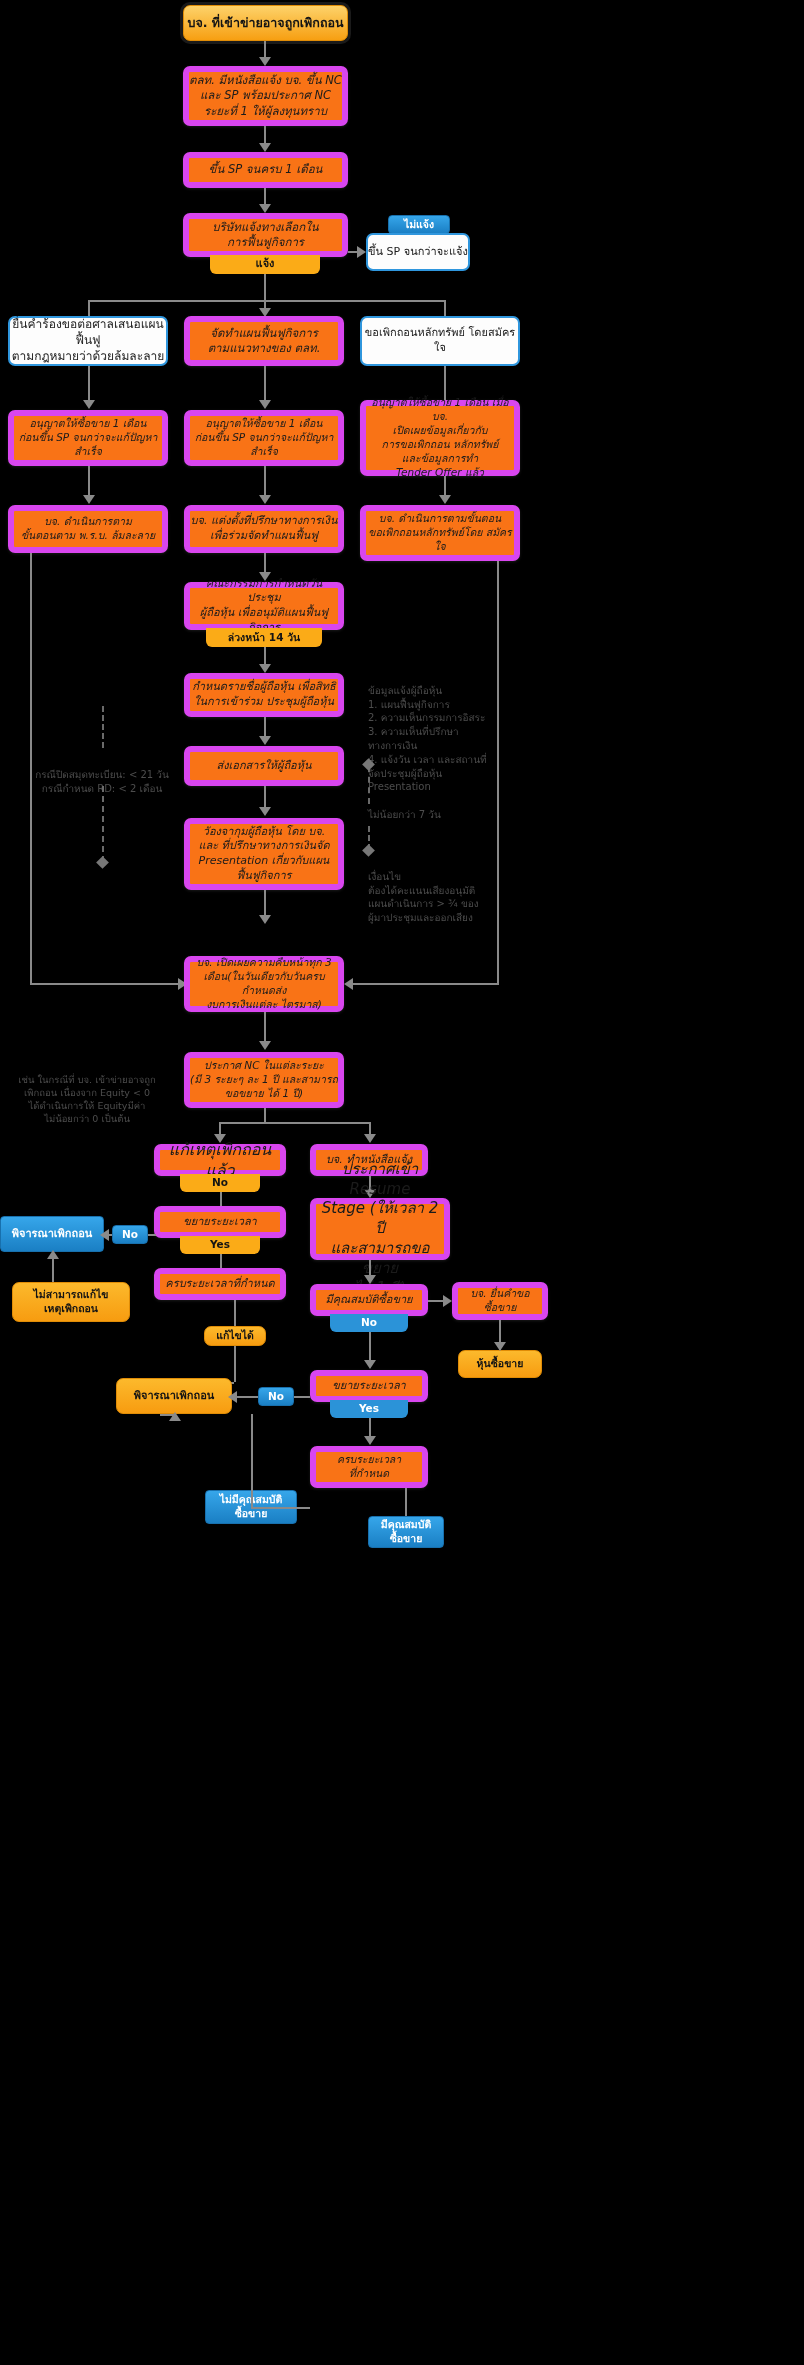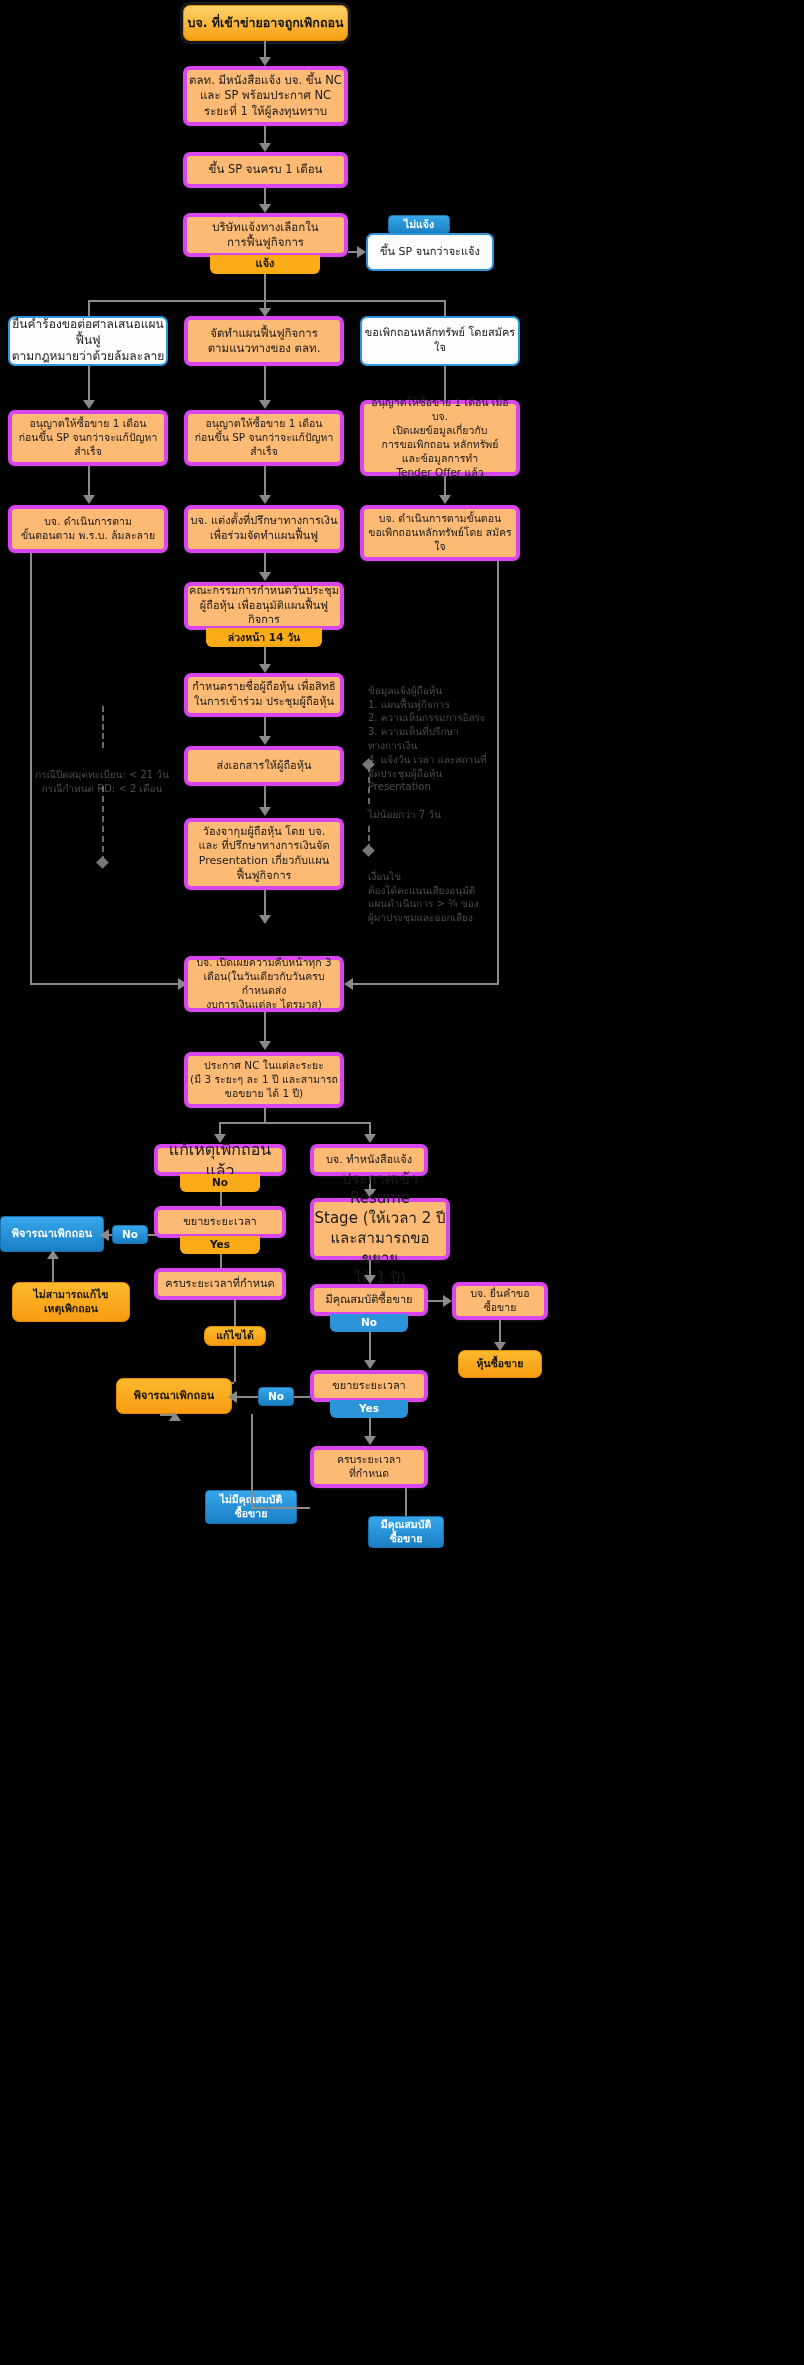--- a/index.html
+++ b/index.html
@@ -2,22 +2,22 @@
 <html><head>
 <meta charset="utf-8">
 <style>
   html,body{margin:0;padding:0;background:#000;}
   body{width:804px;height:2365px;position:relative;font-family:"DejaVu Sans","Liberation Sans",sans-serif;overflow:hidden;}
   #stage{position:absolute;left:0;top:0;width:804px;height:2365px;}
 
   .node{position:absolute;box-sizing:border-box;display:flex;align-items:center;justify-content:center;text-align:center;border-radius:7px;line-height:1.32;}
 
   
-  .n-orange{background:#fdba74;border:4px solid #d946ef;color:#1b1b1b;
-     box-shadow:0 1px 3px rgba(255,255,255,.10);}
+  .n-orange{background:#f97316;border:6px solid #d946ef;color:#1b1b1b;
+     box-shadow:0 1px 3px rgba(255,255,255,.10);font-style:italic;}
   
   .n-blue{background:#fdfdfd;border:2px solid #2f96dd;color:#1b1b1b;}
   
   .n-orangefill{background:linear-gradient(#fcb92c,#f79c10);border:1px solid #e08c06;color:#141414;font-weight:bold;}
   .n-orangefill.flat{background:#fbab17;border:none;border-radius:0 0 6px 6px;}
   
   .n-bluefill{background:linear-gradient(#36a6ea,#1a7fc4);border:1px solid #1870ad;color:#fff;font-weight:bold;}
   .n-bluefill.flat{background:#2b93d8;border:none;border-radius:0 0 6px 6px;}
   .n-bluefill.sq{border-radius:4px;}
 
@@ -68,21 +68,21 @@
     <span>บริษัทแจ้งทางเลือกใน
 การฟื้นฟูกิจการ</span>
   </div>
   <div class="node n-orangefill flat" style="left:210px;top:255px;width:110px;height:19px;font-size:11px;">
     <span>แจ้ง</span>
   </div>
 
   <div class="node n-bluefill sq" style="left:388px;top:215px;width:62px;height:19px;font-size:10.5px;">
     <span>ไม่แจ้ง</span>
   </div>
-  <div class="node n-blue" style="left:366px;top:233px;width:128px;height:38px;font-size:11px;">
+  <div class="node n-blue" style="left:366px;top:233px;width:104px;height:38px;font-size:11px;">
     <span>ขึ้น SP จนกว่าจะแจ้ง</span>
   </div>
   <div class="ln lnh" style="left:348px;top:251px;width:10px;"></div>
   <div class="arw arw-r" style="left:357px;top:246px;"></div>
 
   <div class="ln lnv" style="left:264px;top:274px;height:26px;"></div>
 
   <div class="ln lnh" style="left:88px;top:300px;width:358px;"></div>
   <div class="ln lnv" style="left:88px;top:300px;height:16px;"></div>
   <div class="ln lnv" style="left:264px;top:300px;height:10px;"></div>
@@ -358,14 +358,20 @@
   <div class="dash-v" style="left:368px;top:826px;height:24px;"></div>
   <div class="diamond" style="left:364px;top:846px;"></div>
 
   <div class="note" style="left:368px;top:856px;width:168px;font-size:10px;white-space:pre-line;">
     <span>เงื่อนไข
 ต้องได้คะแนนเสียงอนุมัติ
 แผนดำเนินการ &gt; ¾ ของ
 ผู้มาประชุมและออกเสียง</span>
   </div>
 
+  <div class="note c" style="left:6px;top:1060px;width:162px;font-size:9.5px;white-space:pre-line;">
+    <span>เช่น ในกรณีที่ บจ. เข้าข่ายอาจถูก
+เพิกถอน เนื่องจาก Equity &lt; 0
+ได้ดำเนินการให้ Equityมีค่า
+ไม่น้อยกว่า 0 เป็นต้น</span>
+  </div>
 
 </div>
 
 </body></html>

